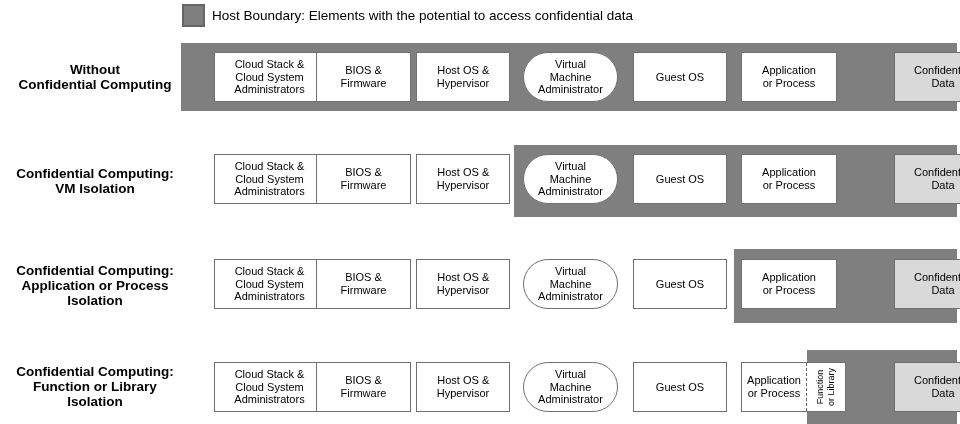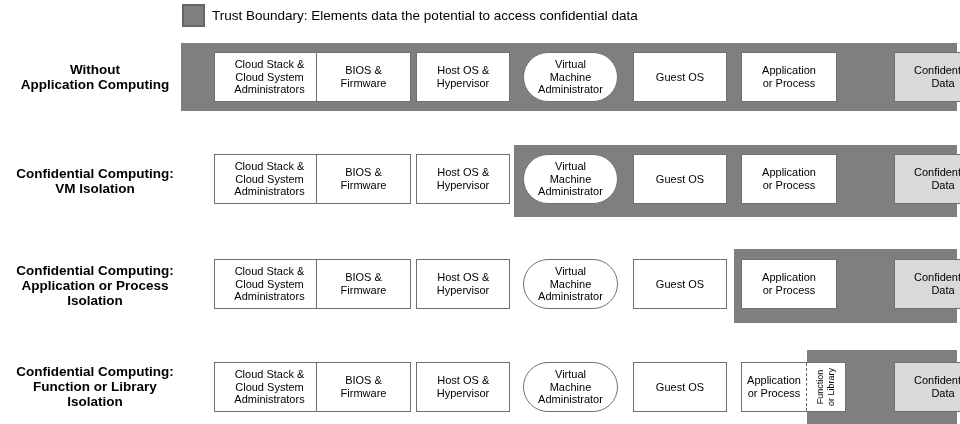--- a/index.html
+++ b/index.html
@@ -63,27 +63,27 @@
     font-size:9px;line-height:1.25;white-space:pre;text-align:center;
   }
 </style>
 </head>
 <body>
 
 <div class="canvas">
 
   <div class="legend">
     <span class="swatch"></span>
-    <span class="legend-text">Trust Boundary: Elements data the potential to access confidential data</span>
+    <span class="legend-text">Host Boundary: Elements with the potential to access confidential data</span>
   </div>
 
   <div class="row row1">
     <div class="band"></div>
     <div class="row-label">Without
-Application Computing</div>
+Confidential Computing</div>
     <div class="box bx1">Cloud Stack &amp;
 Cloud System
 Administrators</div>
     <div class="box bx2">BIOS &amp;
 Firmware</div>
     <div class="box bx3">Host OS &amp;
 Hypervisor</div>
     <div class="box bx4">Virtual
 Machine
 Administrator</div>

